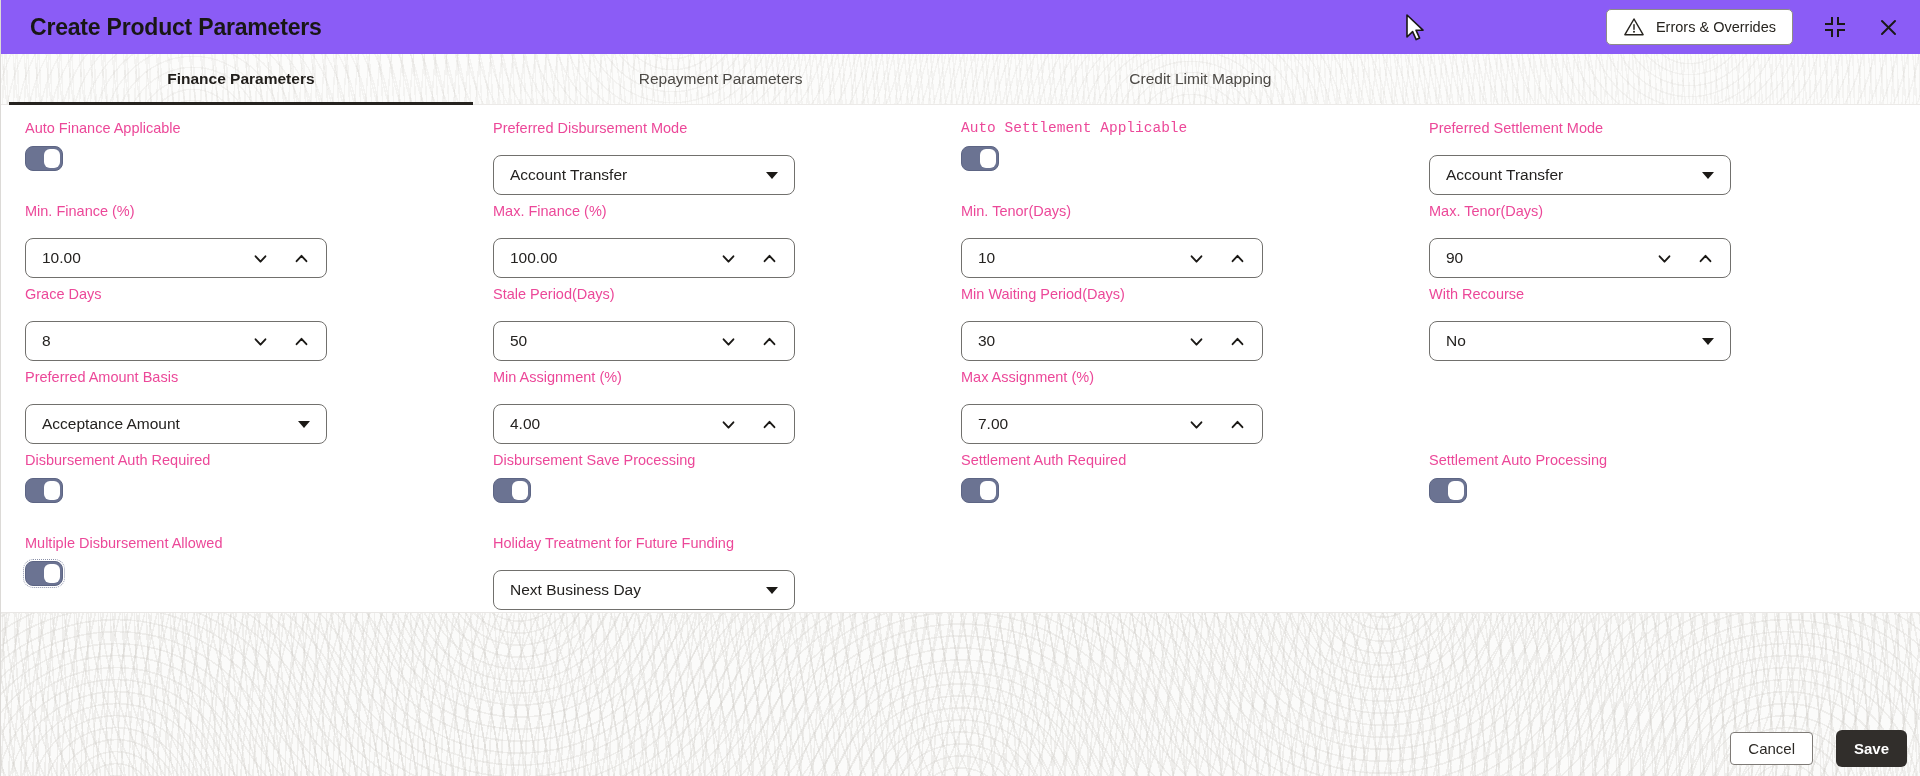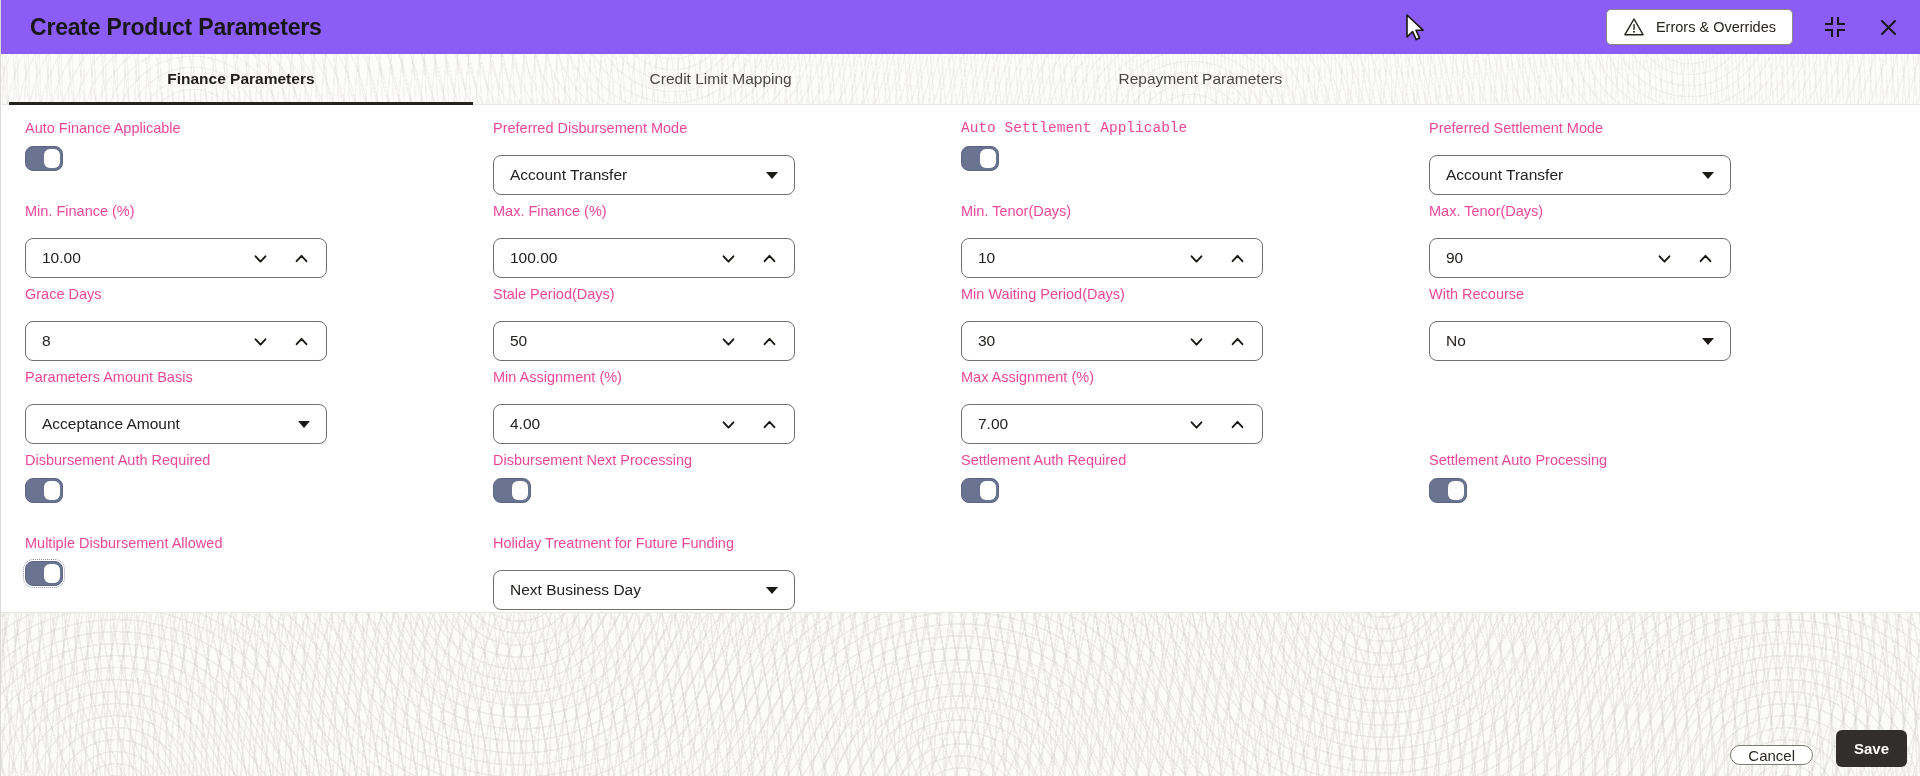--- a/index.html
+++ b/index.html
@@ -90,22 +90,22 @@
   }
   .toggle .knob {
     position:absolute; top:2px; bottom:2px; right:2px; width:16px;
     background:#fff; border-radius:6px;
   }
   .toggle.focused { outline:1.5px dotted #8a90a8; outline-offset:1px; }
 
   
   .bottom { height:163px; position:relative; }
   .btn-cancel {
-    position:absolute; right:107px; bottom:11px; height:20px; padding:0 17px;
-    border:1px solid #7e7a76; border-radius:12px; background:#fff;
+    position:absolute; right:107px; bottom:11px; height:33px; padding:0 17px;
+    border:1px solid #7e7a76; border-radius:4px; background:#fff;
     font-family:inherit; font-size:15px; color:#2c2925; cursor:pointer;
   }
   .btn-save {
     position:absolute; right:13px; bottom:9px; height:37px; padding:0 18px;
     border:none; border-radius:6px; background:var(--save,#312e2b);
     font-family:inherit; font-size:15px; font-weight:700; color:#fff; cursor:pointer;
   }
 
   .cursor { position:absolute; left:1399px; top:13px; pointer-events:none; }
 </style>
@@ -144,24 +144,24 @@
       </span>
     </button>
   </div>
 </header>
 
 <nav class="tabbar pattern-light" id="tabbar">
     <div class="tab active">
       <span>Finance Parameters</span>
     </div>
     <div class="tab">
-      <span>Credit Limit Mapping</span>
+      <span>Repayment Parameters</span>
     </div>
     <div class="tab">
-      <span>Repayment Parameters</span>
+      <span>Credit Limit Mapping</span>
     </div>
   </nav>
 
 <main class="card">
   <div class="grid" id="form-grid">
       <div class="cell" style="grid-area: 1 / 1;">
         <div class="flabel">Auto Finance Applicable</div>
         <div class="toggle on">
           <span class="knob"></span>
         </div>
@@ -313,21 +313,21 @@
         </div>
       </div>
       <div class="cell" style="grid-area: 3 / 4;">
         <div class="flabel">With Recourse</div>
         <div class="inputbox select">
           <span class="value">No</span>
           <span class="caret"></span>
         </div>
       </div>
       <div class="cell" style="grid-area: 4 / 1;">
-        <div class="flabel">Parameters Amount Basis</div>
+        <div class="flabel">Preferred Amount Basis</div>
         <div class="inputbox select">
           <span class="value">Acceptance Amount</span>
           <span class="caret"></span>
         </div>
       </div>
       <div class="cell" style="grid-area: 4 / 2;">
         <div class="flabel">Min Assignment (%)</div>
         <div class="inputbox spinner">
           <span class="value">4.00</span>
           <span class="spin-icons">
@@ -362,21 +362,21 @@
           </span>
         </div>
       </div>
       <div class="cell" style="grid-area: 5 / 1;">
         <div class="flabel">Disbursement Auth Required</div>
         <div class="toggle on">
           <span class="knob"></span>
         </div>
       </div>
       <div class="cell" style="grid-area: 5 / 2;">
-        <div class="flabel">Disbursement Next Processing</div>
+        <div class="flabel">Disbursement Save Processing</div>
         <div class="toggle on">
           <span class="knob"></span>
         </div>
       </div>
       <div class="cell" style="grid-area: 5 / 3;">
         <div class="flabel">Settlement Auth Required</div>
         <div class="toggle on">
           <span class="knob"></span>
         </div>
       </div>

